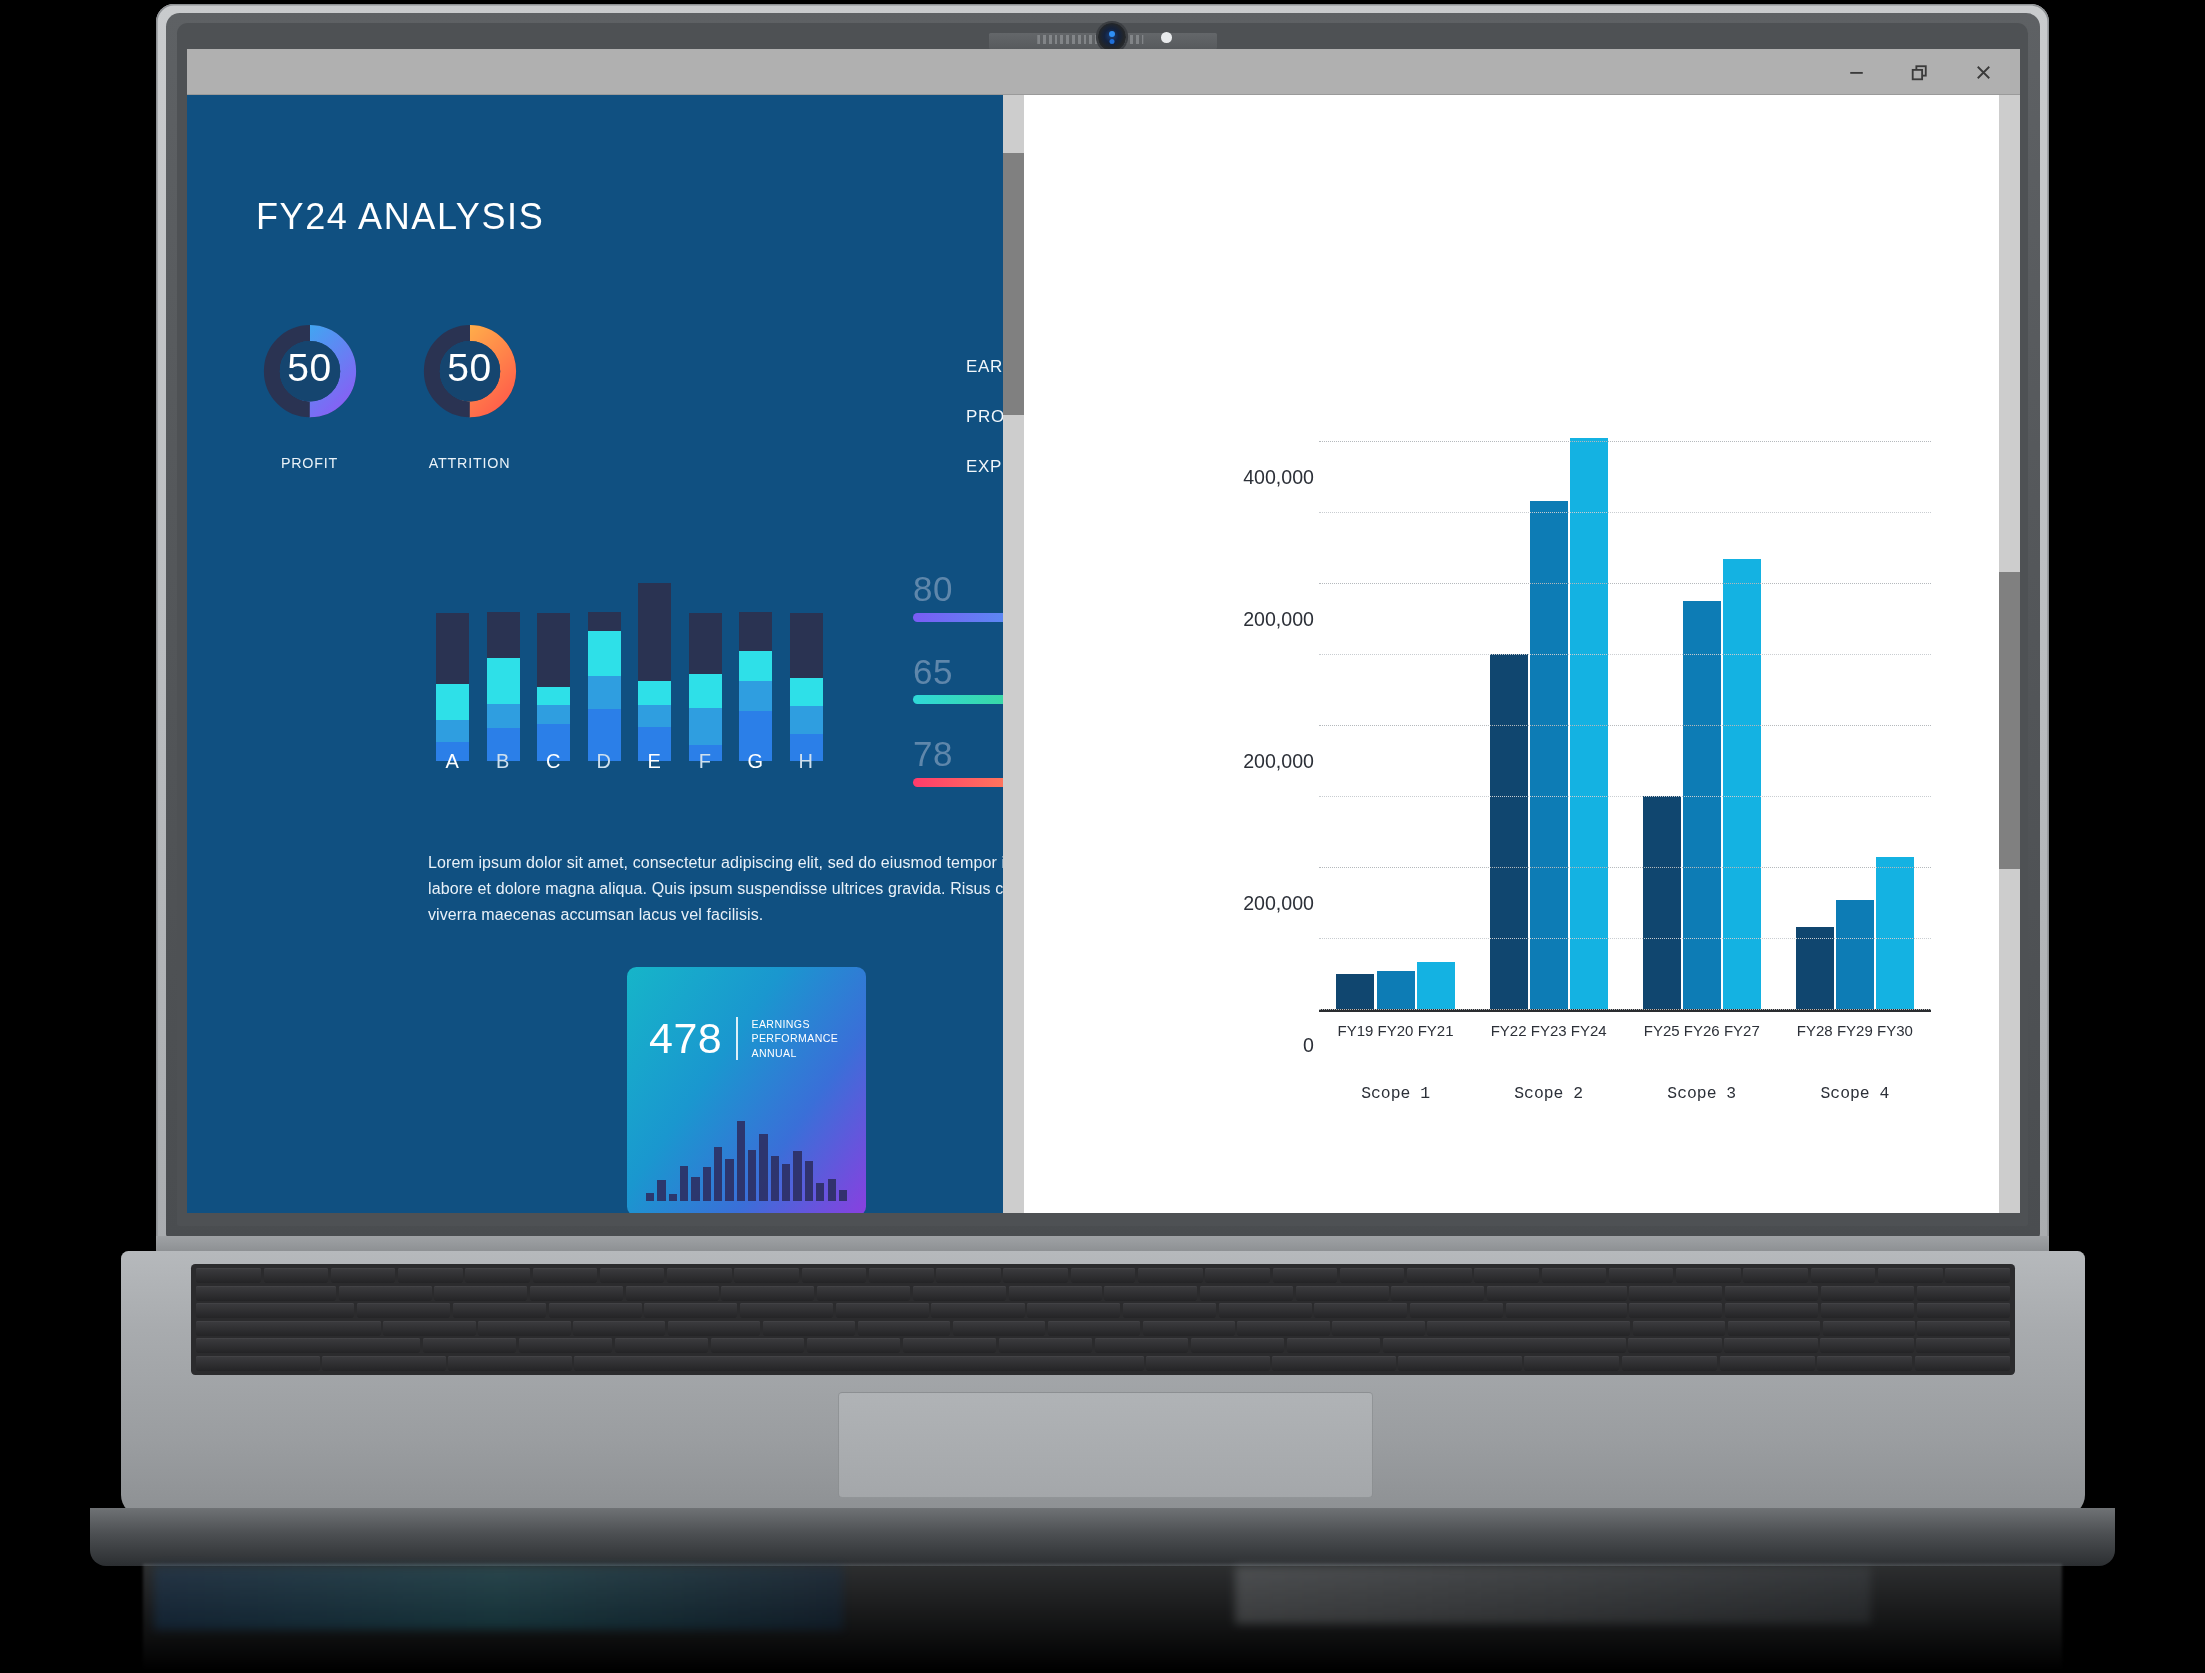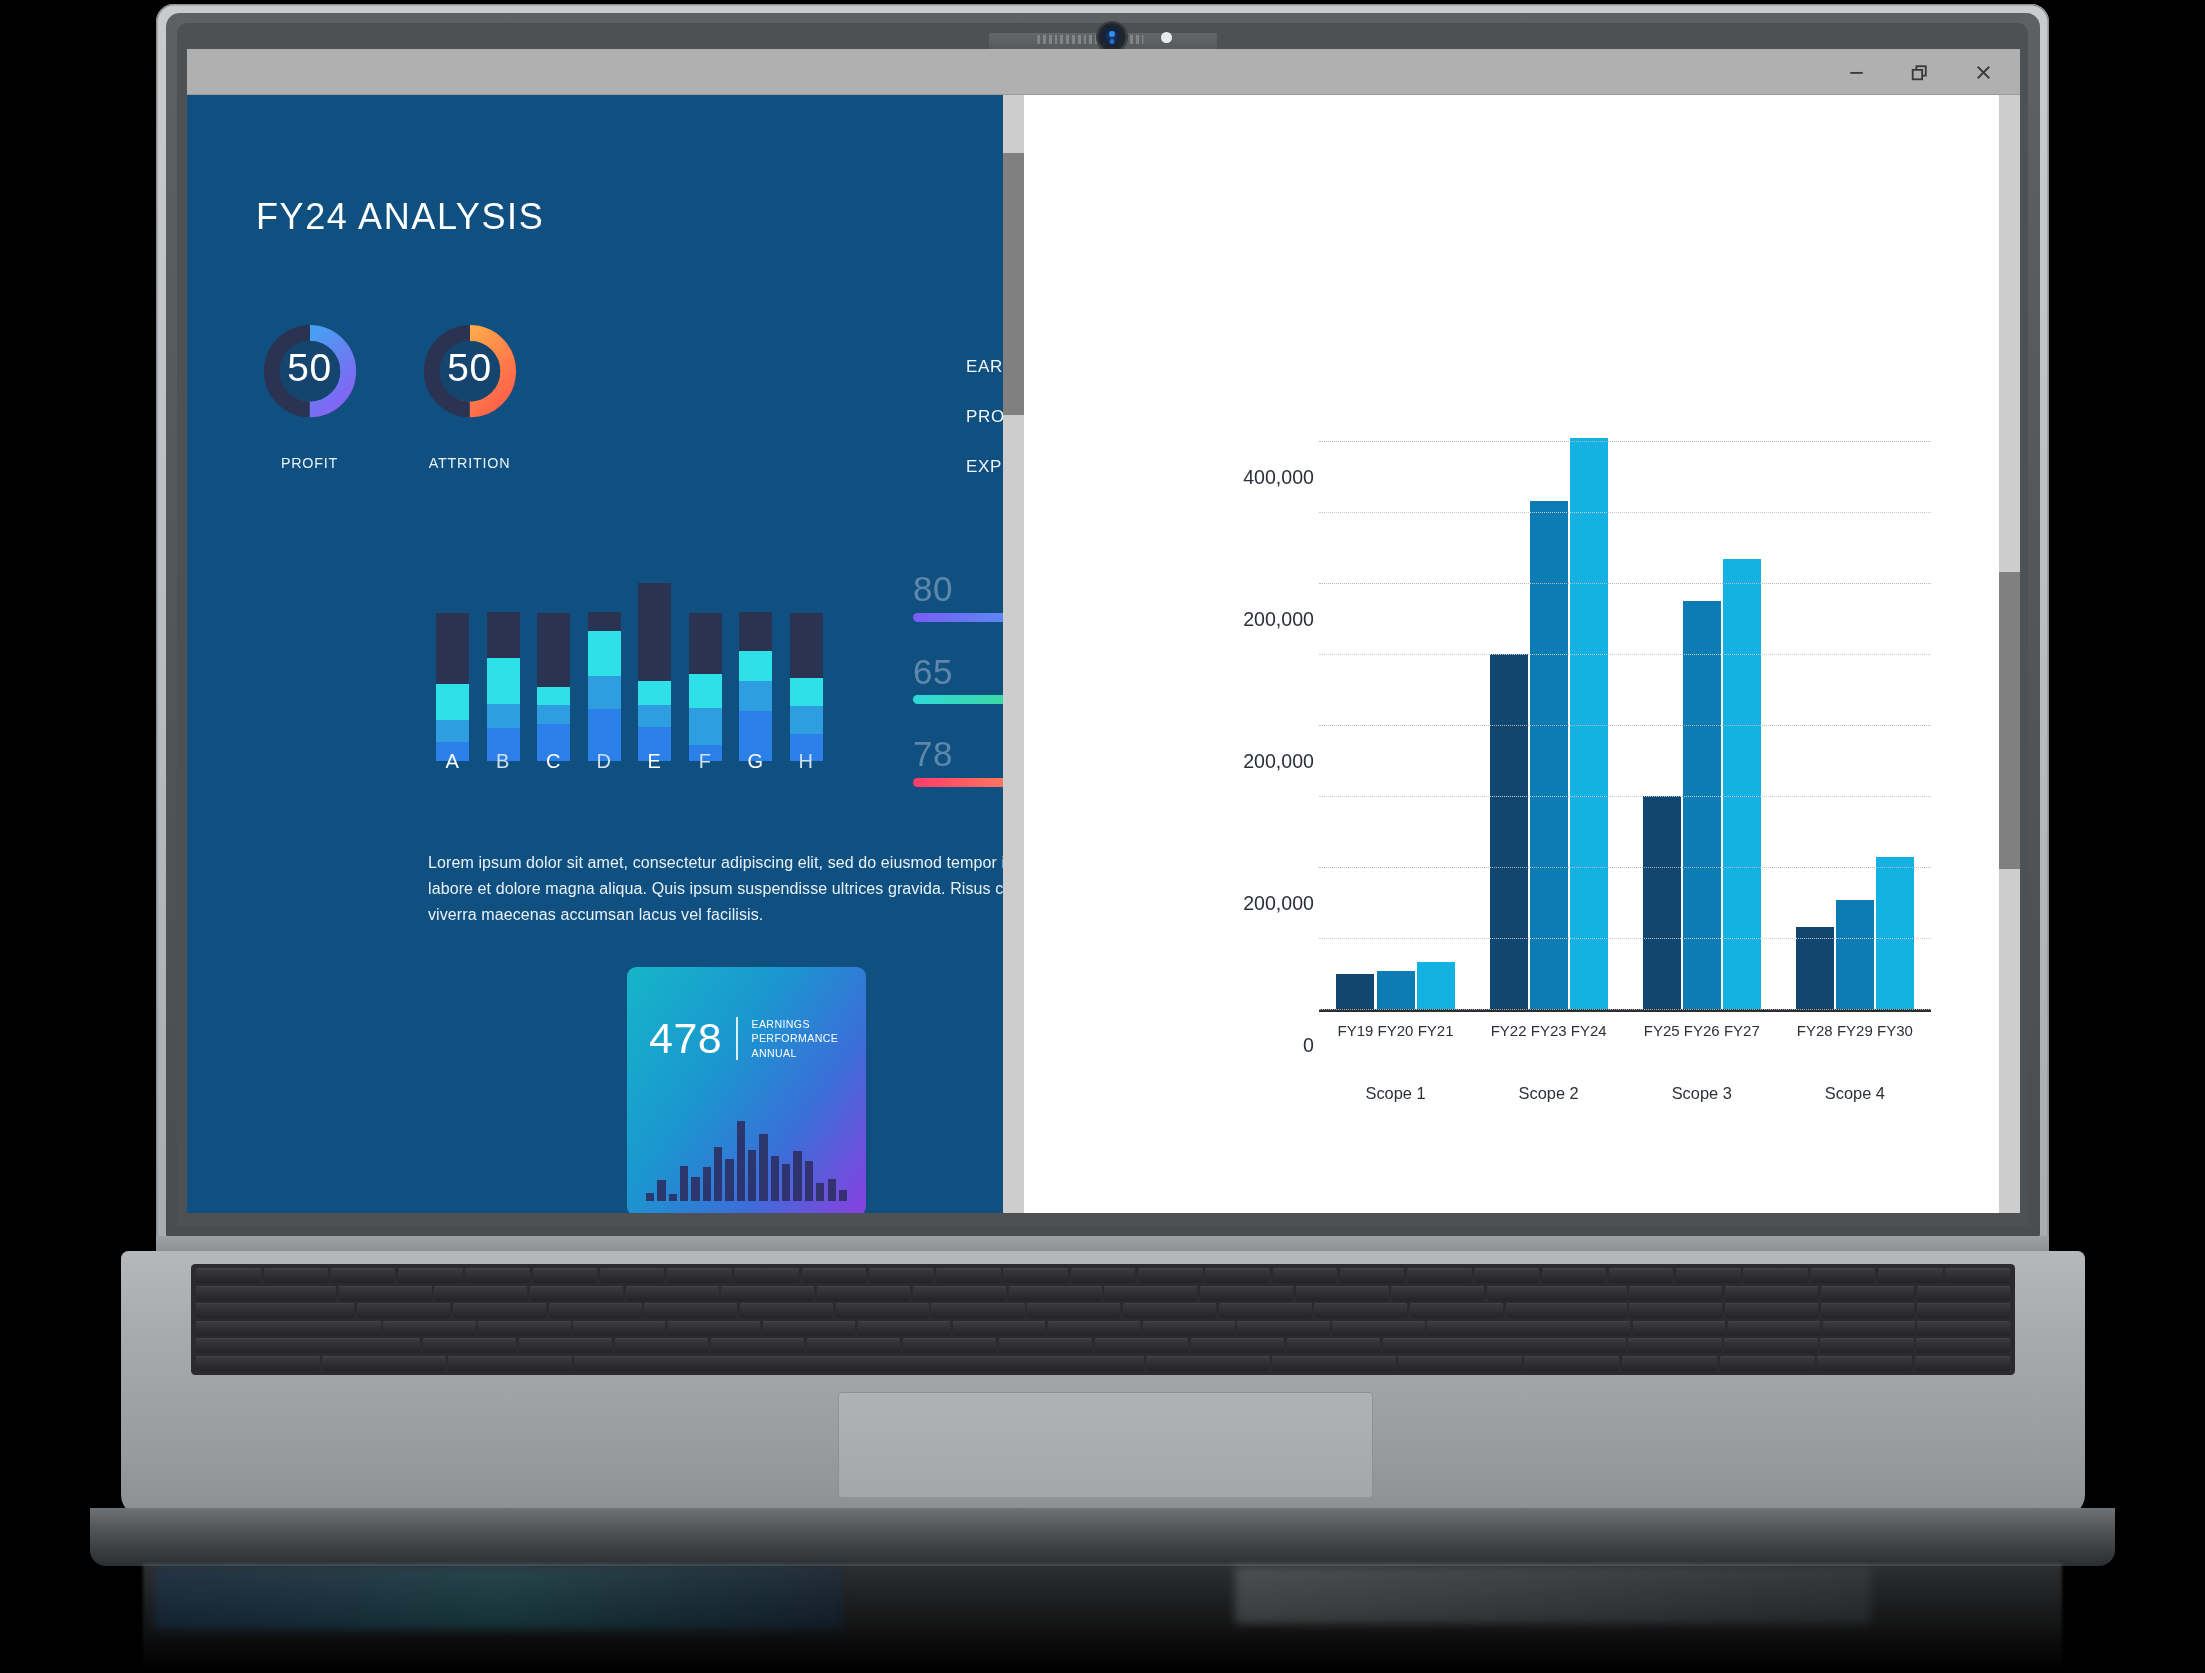--- a/index.html
+++ b/index.html
@@ -148,21 +148,21 @@
   .grid { position: absolute; left: 135px; right: 10.6px; border-top: 1.6px dotted #b5b9bd; }
   .grid.minor { border-top: 1.6px dotted #c9cdd1; }
   .axis { position: absolute; left: 135px; right: 10.6px; bottom: 0; height: 2.7px; background: #2a2d30; }
   .bars { position: absolute; left: 135px; right: 10.6px; bottom: 2.7px; top: 0; display: flex; }
   .group { flex: 1; display: flex; align-items: flex-end; justify-content: center; gap: 2.1px; }
   .bar { width: 38px; }
   .xticks { position: absolute; left: 135px; right: 10.6px; top: 609px; display: flex; }
   .xg { flex: 1; display: flex; justify-content: center; gap: 2.1px; }
   .xt { width: 38px; text-align: center; color: #2c3038; font-size: 15px; }
   .gnames { position: absolute; left: 135px; right: 10.6px; top: 671px; display: flex; }
-  .gn { flex: 1; text-align: center; color: #2c3038; font-size: 16.4px; }
+  .gn { flex: 1; text-align: center; color: #2c3038; font-size: 16.4px; font-family: Liberation Mono, monospace; }
 
   
   .hinge { position: absolute; left: 156px; top: 1236px; width: 1893px; height: 18px;
     background: linear-gradient(180deg,#9fa2a5,#8a8d90); border-radius: 0 0 3.2px 3.2px; }
   .base {
     position: absolute; left: 121px; top: 1251px; width: 1964px; height: 265px;
     background: linear-gradient(180deg,#b6b9bc 0%, #a8abae 30%, #9a9da0 72%, #8d9093 100%);
     border-radius: 7.4px 7.4px 21px 21px;
   }
   .kbd {

